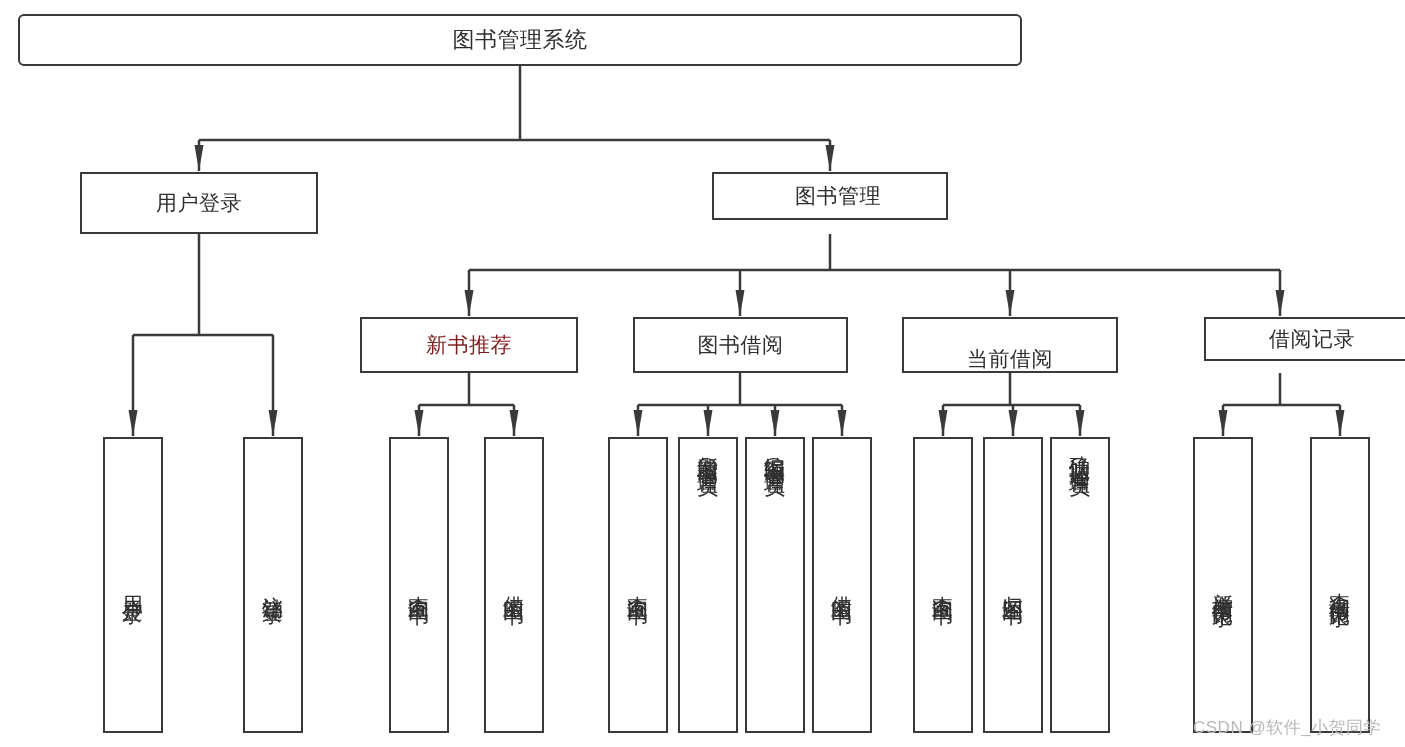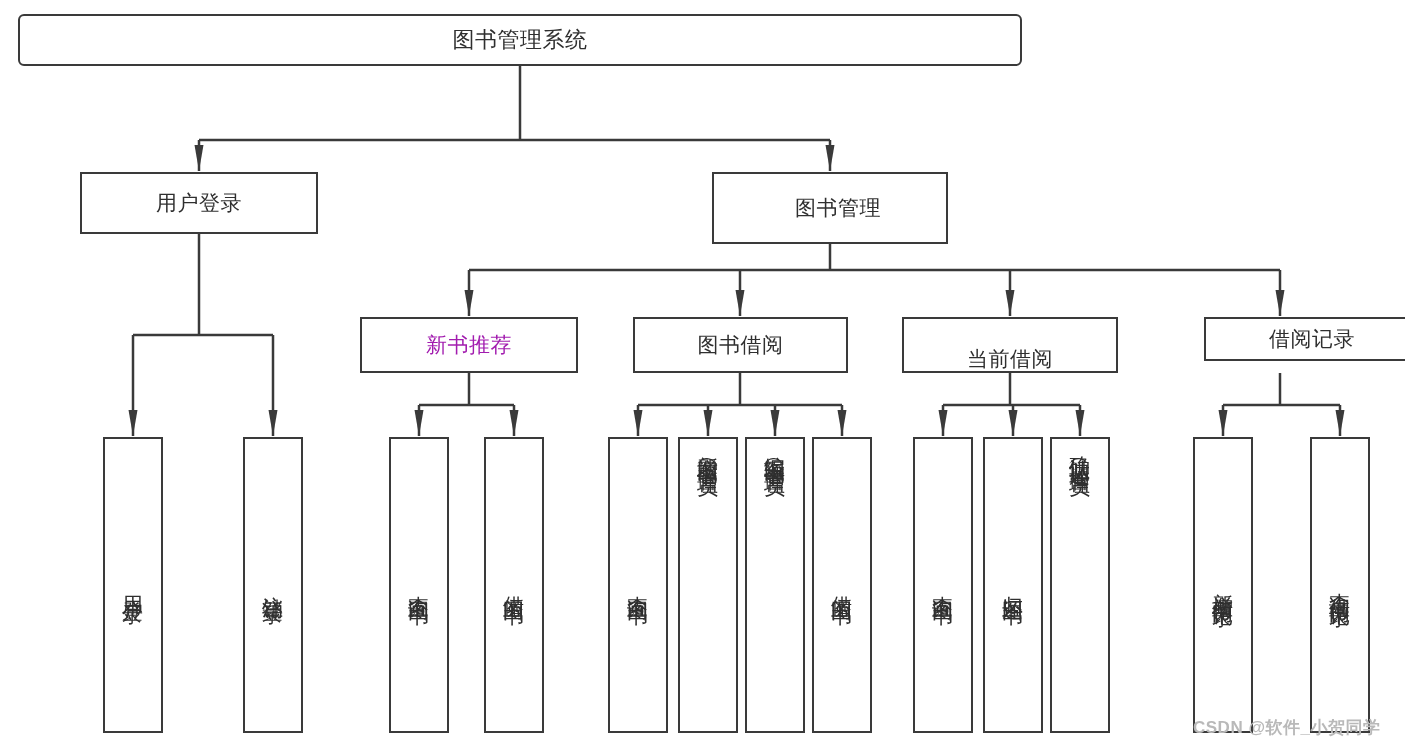--- a/index.html
+++ b/index.html
@@ -67,21 +67,20 @@
   .node.vert.mid .label {
     margin-top: auto;
     margin-bottom: auto;
   }
   .watermark {
     position: absolute;
     font-size: 17px;
     color: #b9b9b9;
     white-space: nowrap;
     letter-spacing: 0.5px;
-    font-weight: bold;
   }
 </style>
 </head>
 <body>
 
 <div id="diagram-root">
   <svg class="connectors" viewBox="0 0 1405 747" id="connector-svg" aria-hidden="true">
       <line x1="520" y1="66" x2="520" y2="140" stroke="#3a3a3a" stroke-width="2.5"></line>
       <line x1="199" y1="140" x2="830" y2="140" stroke="#3a3a3a" stroke-width="2.5"></line>
       <line x1="199" y1="140" x2="199" y2="171" stroke="#3a3a3a" stroke-width="2.5"></line>
@@ -135,24 +134,24 @@
       <line x1="1340" y1="405" x2="1340" y2="436" stroke="#3a3a3a" stroke-width="2.5"></line>
       <polygon points="1335.5,410 1344.5,410 1340,436" fill="#3a3a3a"></polygon>
     </svg>
   <div id="node-layer">
       <div class="node horiz root" style="left: 18px; top: 14px; width: 1004px; height: 52px; border-color: rgb(58, 58, 58); background: rgb(255, 255, 255); color: rgb(47, 47, 47); border-radius: 6px;">
         <span class="label">图书管理系统</span>
       </div>
       <div class="node horiz level1" style="left: 80px; top: 172px; width: 238px; height: 62px; border-color: rgb(58, 58, 58); background: rgb(255, 255, 255); color: rgb(47, 47, 47);">
         <span class="label">用户登录</span>
       </div>
-      <div class="node horiz level1" style="left: 712px; top: 172px; width: 236px; height: 72px; border-color: rgb(58, 58, 58); background: rgb(255, 255, 255); color: rgb(47, 47, 47); padding-left: 16px;">
+      <div class="node horiz level1" style="left: 712px; top: 172px; width: 236px; height: 48px; border-color: rgb(58, 58, 58); background: rgb(255, 255, 255); color: rgb(47, 47, 47); padding-left: 16px;">
         <span class="label">图书管理</span>
       </div>
-      <div class="node horiz level2" style="left: 360px; top: 317px; width: 218px; height: 56px; border-color: rgb(58, 58, 58); background: rgb(255, 255, 255); color: #a21caf;">
+      <div class="node horiz level2" style="left: 360px; top: 317px; width: 218px; height: 56px; border-color: rgb(58, 58, 58); background: rgb(255, 255, 255); color: #7f1d1d;">
         <span class="label">新书推荐</span>
       </div>
       <div class="node horiz level2" style="left: 633px; top: 317px; width: 215px; height: 56px; border-color: rgb(58, 58, 58); background: rgb(255, 255, 255); color: rgb(47, 47, 47);">
         <span class="label">图书借阅</span>
       </div>
       <div class="node horiz level2" style="left: 902px; top: 317px; width: 216px; height: 56px; border-color: rgb(58, 58, 58); background: rgb(255, 255, 255); color: rgb(47, 47, 47); align-items: flex-end;">
         <span class="label">当前借阅</span>
       </div>
       <div class="node horiz level2" style="left: 1172px; top: 317px; width: 216px; height: 44px; border-color: rgb(58, 58, 58); background: rgb(255, 255, 255); color: rgb(47, 47, 47); margin-left: 32px;">
         <span class="label">借阅记录</span>

